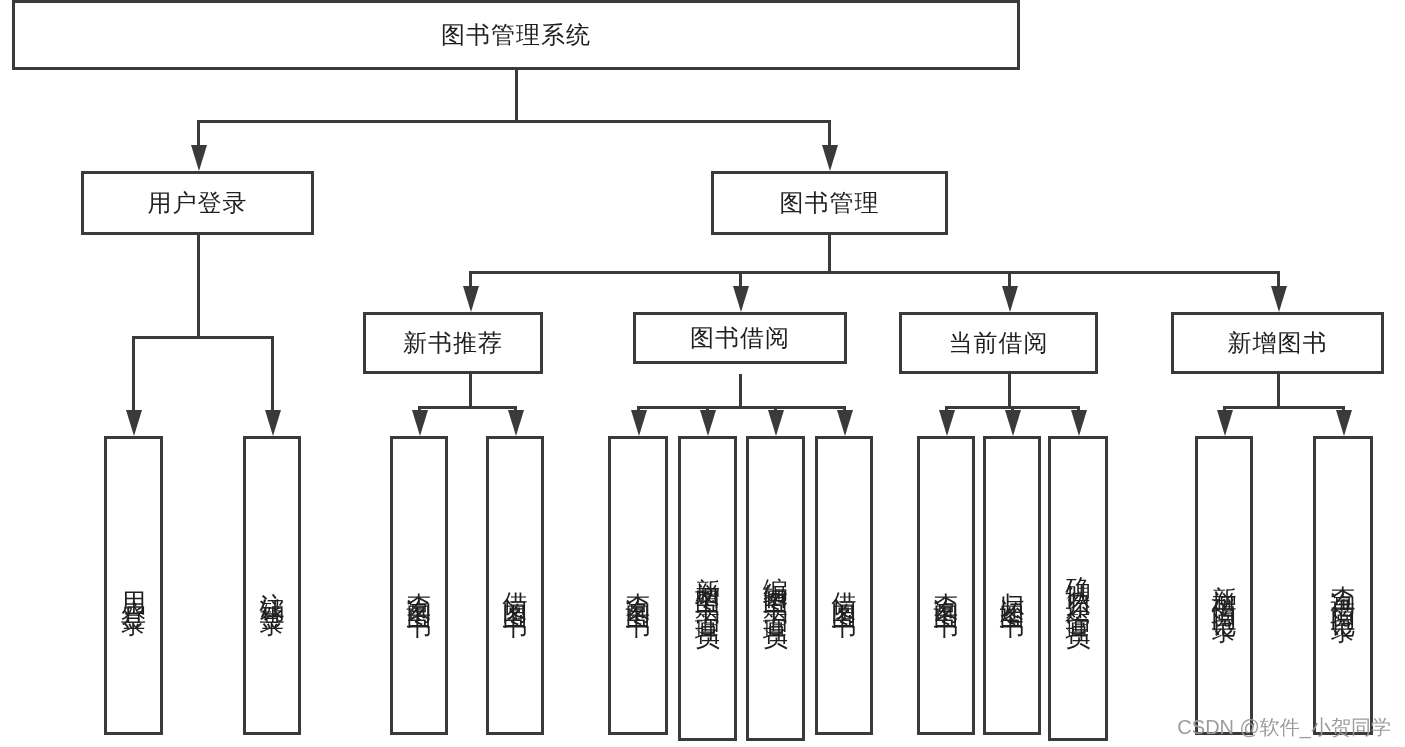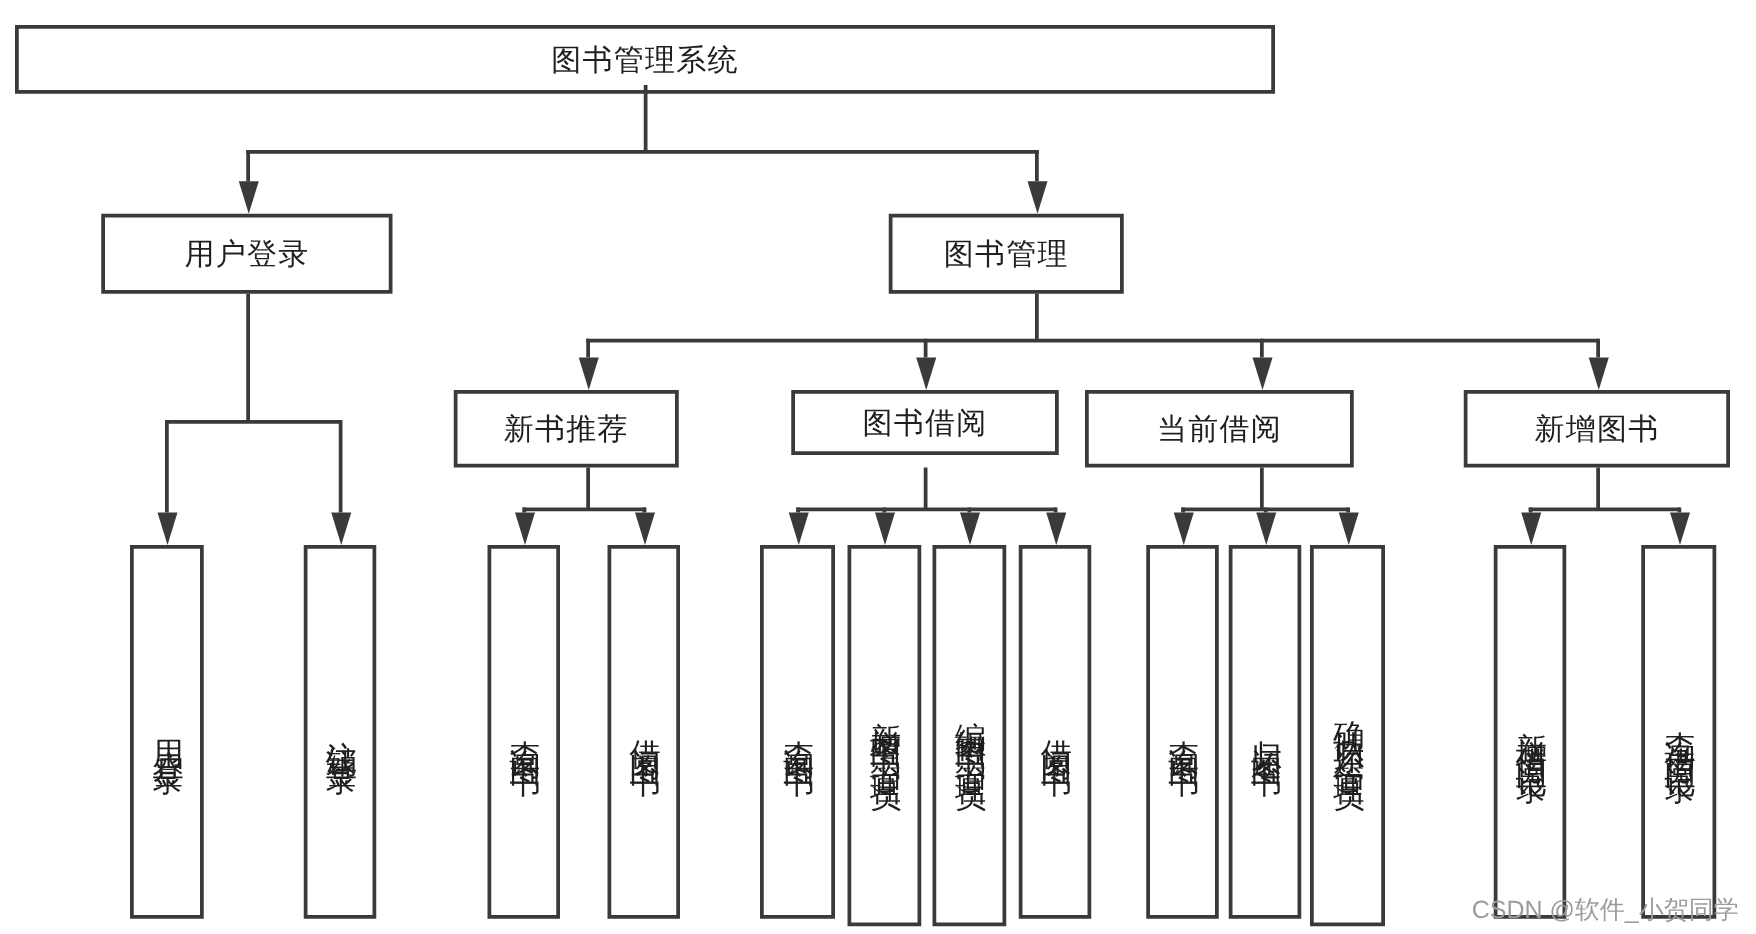--- a/index.html
+++ b/index.html
@@ -61,45 +61,45 @@
     color:var(--watermark);
     z-index:5;
     white-space:nowrap;
   }
 </style>
 </head>
 <body>
 
 <div id="canvas">
 
-  <div class="hbox" style="left:12px;top:20px;width:1008px;height:55px">图书管理系统</div>
+  <div class="hbox" style="left:12px;top:0;width:1008px;height:70px">图书管理系统</div>
 
   <div class="vline" style="left:515px;top:68px;height:54px"></div>
   <div class="hline" style="left:197px;top:120px;width:634px"></div>
   <div class="ar" style="left:197px;top:120px;height:25px"></div>
   <div class="ar" style="left:828px;top:120px;height:25px"></div>
 
   <div class="hbox" style="left:81px;top:171px;width:233px;height:64px">用户登录</div>
-  <div class="hbox" style="left:711px;top:171px;width:188px;height:64px">图书管理</div>
+  <div class="hbox" style="left:711px;top:171px;width:237px;height:64px">图书管理</div>
 
   <div class="vline" style="left:197px;top:235px;height:103px"></div>
   <div class="hline" style="left:133px;top:336px;width:140px"></div>
   <div class="ar" style="left:132px;top:336px;height:74px"></div>
   <div class="ar" style="left:271px;top:336px;height:74px"></div>
 
   <div class="vline" style="left:828px;top:235px;height:38px"></div>
   <div class="hline" style="left:469px;top:271px;width:810px"></div>
   <div class="ar" style="left:469px;top:271px;height:15px"></div>
   <div class="ar" style="left:739px;top:271px;height:15px"></div>
   <div class="ar" style="left:1008px;top:271px;height:15px"></div>
   <div class="ar" style="left:1277px;top:271px;height:15px"></div>
 
   <div class="hbox" style="left:363px;top:312px;width:180px;height:62px">新书推荐</div>
   <div class="hbox" style="left:633px;top:312px;width:214px;height:52px">图书借阅</div>
-  <div class="hbox" style="left:868px;top:312px;width:215px;height:62px">当前借阅</div>
+  <div class="hbox" style="left:899px;top:312px;width:199px;height:62px">当前借阅</div>
   <div class="hbox" style="left:1171px;top:312px;width:213px;height:62px">新增图书</div>
 
   <div class="vline" style="left:469px;top:374px;height:34px"></div>
   <div class="hline" style="left:418px;top:406px;width:99px"></div>
   <div class="ar" style="left:418px;top:406px;height:4px"></div>
   <div class="ar" style="left:514px;top:406px;height:4px"></div>
 
   <div class="vline" style="left:739px;top:374px;height:34px"></div>
   <div class="hline" style="left:637px;top:406px;width:208px"></div>
   <div class="ar" style="left:637px;top:406px;height:4px"></div>

